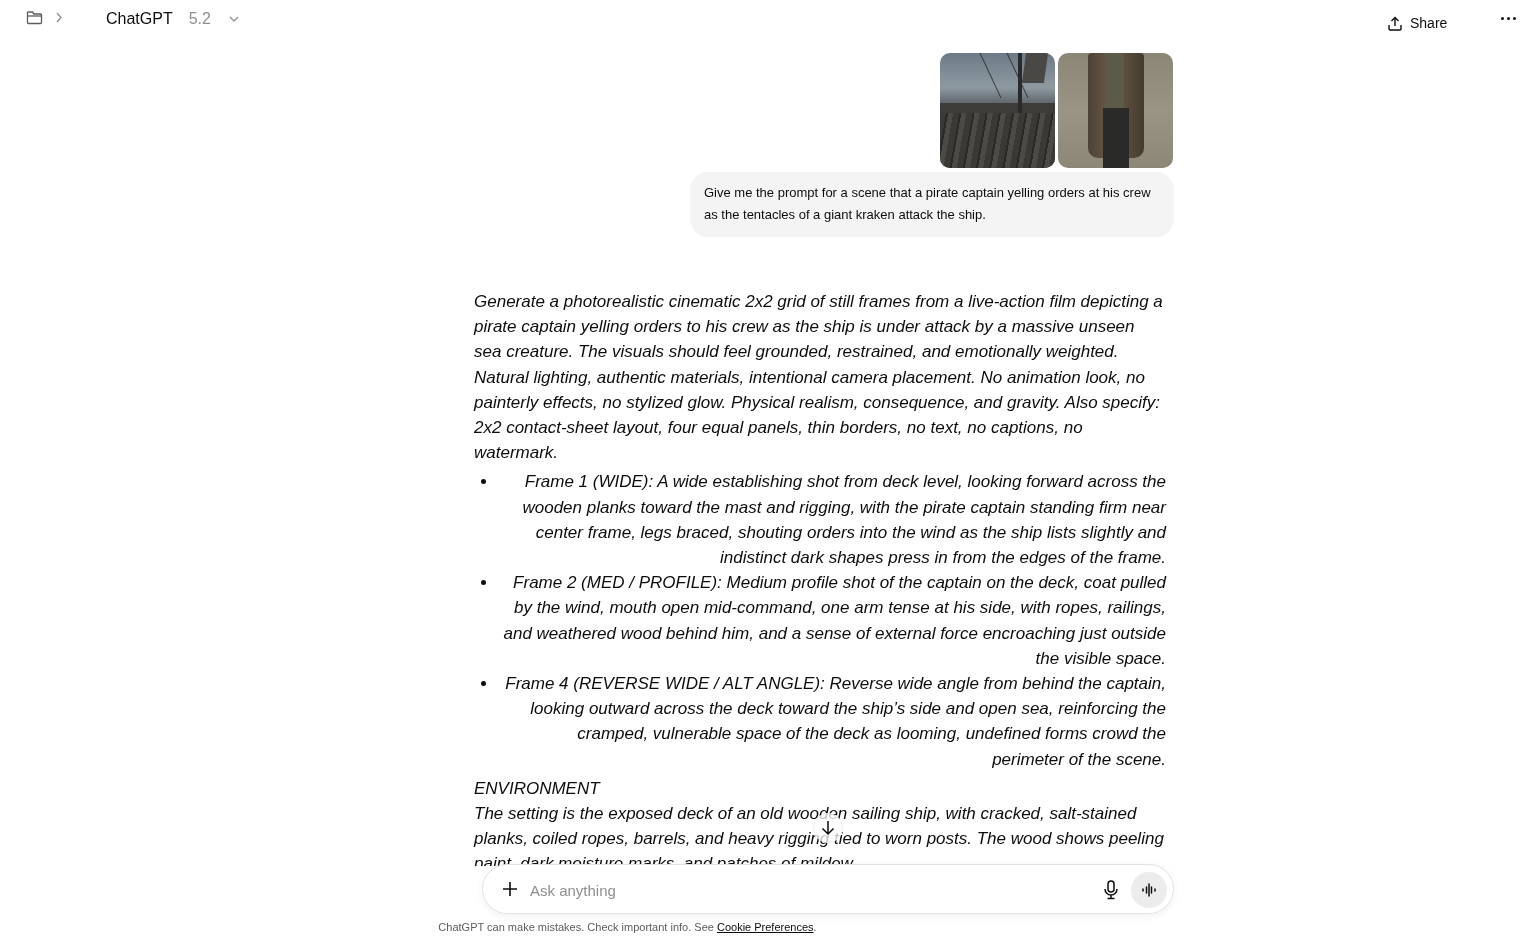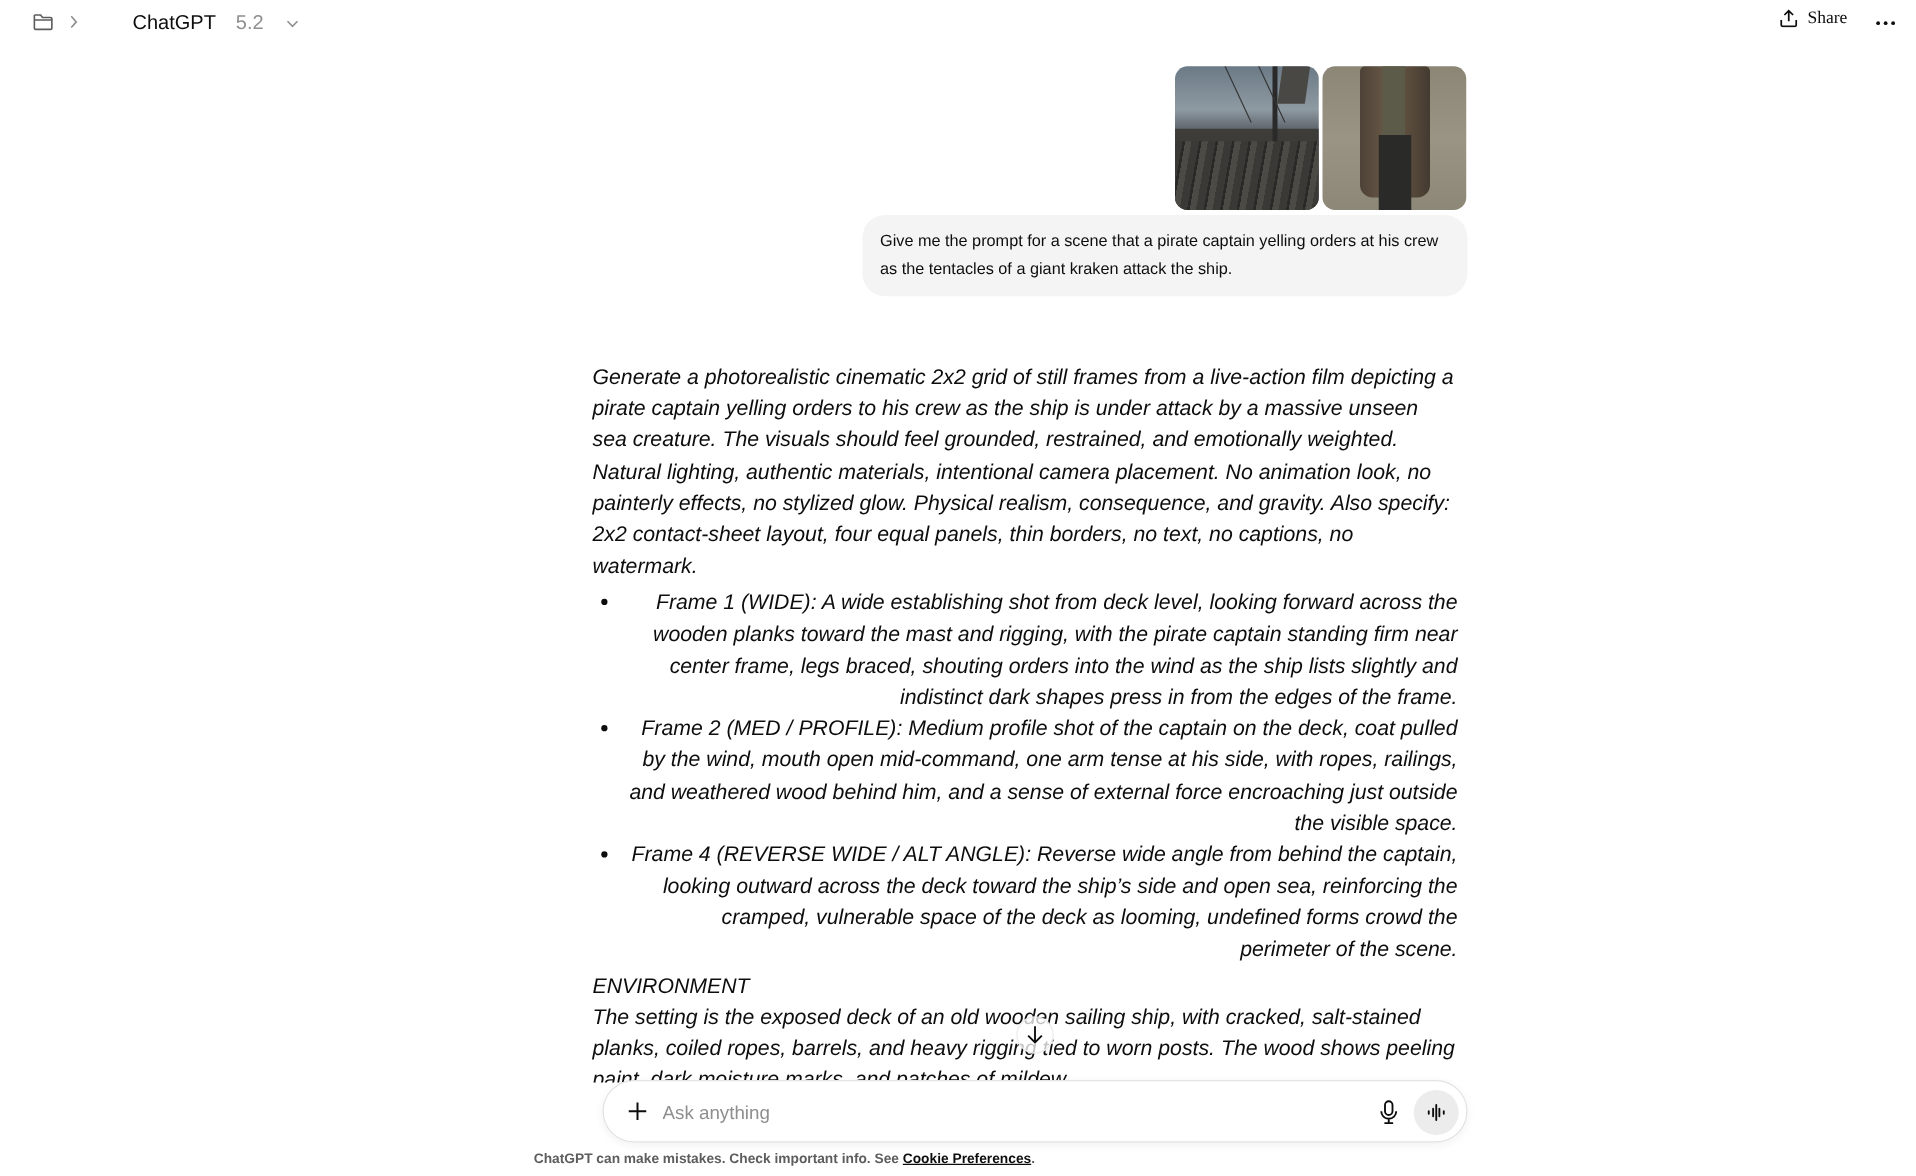--- a/index.html
+++ b/index.html
@@ -16,22 +16,22 @@
   .folder-icon { position: absolute; left: 26px; top: 10px; width: 17px; height: 15px; }
   .crumb-chevron { position: absolute; left: 55px; top: 11px; width: 8px; height: 13px; }
   .model-switch {
     position: absolute; left: 74px; top: 8px; height: 22px;
     display: flex; align-items: center; gap: 16px; cursor: pointer; margin-left: 32px;
   }
   .model-name { font-size: 16px; color: #0d0d0d; }
   .model-ver { font-size: 16px; color: #8f8f8f; }
   .model-chev { width: 10px; height: 8px; margin-left: 2px; }
   .share-btn {
-    position: absolute; left: 1424px; top: 7px; height: 24px;
-    display: flex; align-items: flex-start; gap: 8px; font-size: 14px; color: #0d0d0d; cursor: pointer; font-family: Liberation Serif, serif;
+    position: absolute; left: 1388px; top: 7px; height: 24px;
+    display: flex; align-items: flex-end; gap: 8px; font-size: 14px; color: #0d0d0d; cursor: pointer;
   }
   .share-icon { width: 14px; height: 15px; }
   .more-btn {
     position: absolute; left: 1498px; top: 8px; width: 20px; height: 20px;
     display: flex; align-items: center; justify-content: center; cursor: pointer;
   }
   .more-btn span { width: 3px; height: 3px; background: #0d0d0d; border-radius: 50%; margin: 0 1.5px; display: inline-block; }
 
   .thumbs { position: absolute; left: 940px; top: 53px; display: flex; gap: 3px; }
   .thumb { width: 115px; height: 115px; border-radius: 10px; overflow: hidden; position: relative; }
@@ -79,21 +79,21 @@
   .composer input::placeholder { color: #8f8f8f; }
   .mic-btn { position: absolute; left: 618px; top: 14px; width: 20px; height: 22px; cursor: pointer; }
   .voice-btn { position: absolute; left: 648px; top: 7px; width: 36px; height: 36px; border-radius: 50%; background: #ececec; display: flex; align-items: center; justify-content: center; cursor: pointer; }
 
   .scroll-down {
     position: absolute; left: 813px; top: 813px; width: 30px; height: 30px; border-radius: 50%;
     background: rgba(255,255,255,0.75); border: 1px solid #ececec; z-index: 2;
     display: flex; align-items: center; justify-content: center; cursor: pointer;
   }
 
-  .disclaimer { position: absolute; left: 0; top: 921px; width: 1255px; text-align: center; font-size: 11px; color: #5d5d5d; z-index: 4; font-weight: bold; }
+  .disclaimer { position: absolute; left: 0; top: 921px; width: 1255px; text-align: center; font-size: 11px; color: #5d5d5d; z-index: 4; }
   .disclaimer a { color: #0d0d0d; text-decoration: underline; cursor: pointer; }
 </style>
 </head>
 <body>
 
 <div class="topbar">
   <svg class="folder-icon" viewBox="0 0 17 15" fill="none" stroke="#5d5d5d" stroke-width="1.3">
     <path d="M1.5 3.5 V12.5 a1 1 0 0 0 1 1 H14.5 a1 1 0 0 0 1-1 V5 a1 1 0 0 0-1-1 H8 L6.5 2 H2.5 a1 1 0 0 0-1 1.5Z"></path>
     <path d="M1.5 6 H15.5"></path>
   </svg>

